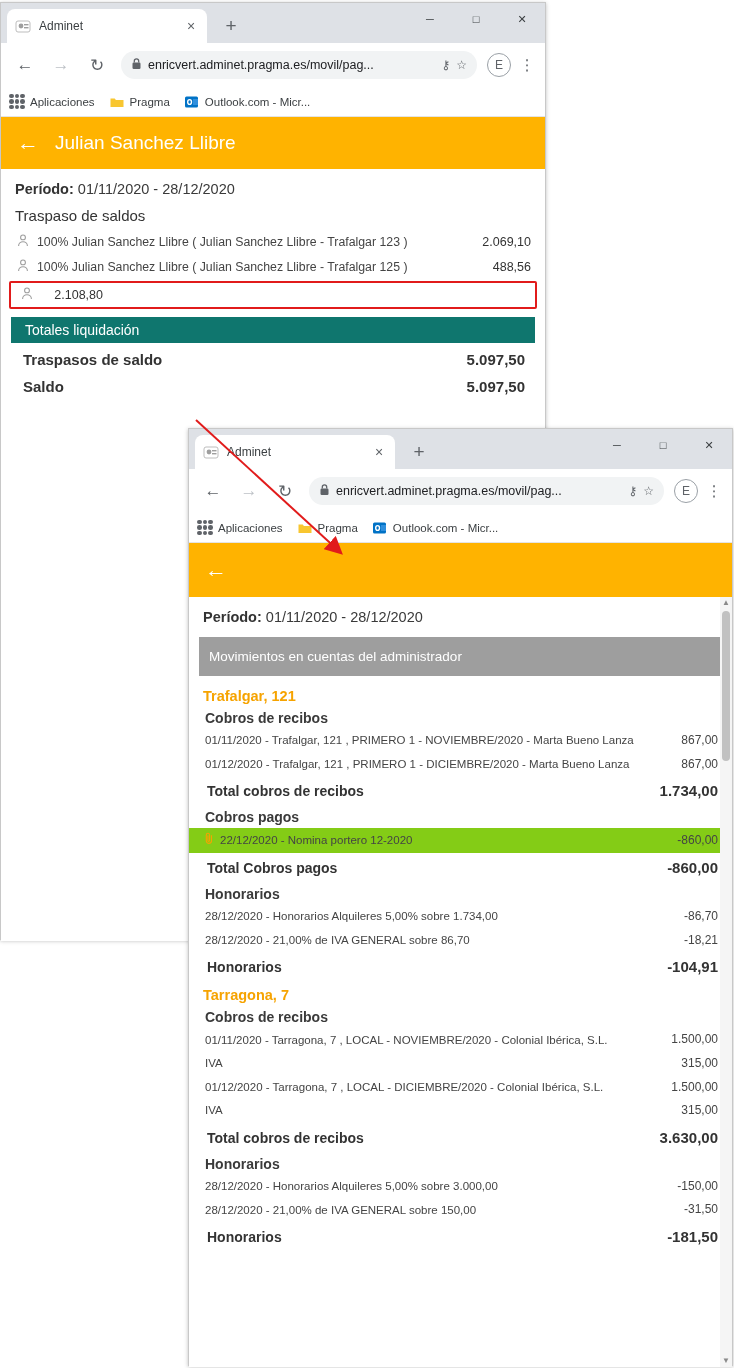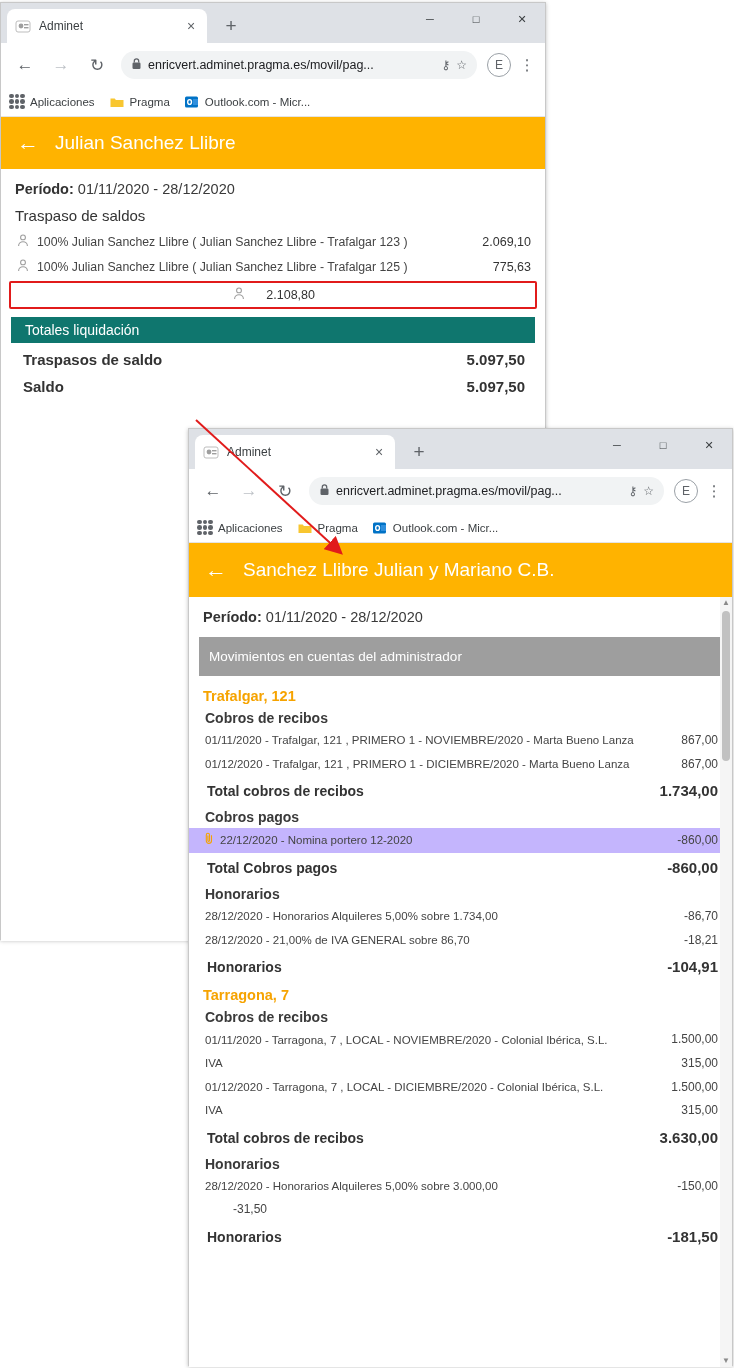--- a/index.html
+++ b/index.html
@@ -192,21 +192,20 @@
     color: #333;
     font-weight: 400;
     padding: 2px 14px 6px 14px;
   }
   .row {
     display: flex;
     align-items: center;
     font-size: 12.3px;
     color: #444;
     padding: 4px 14px 4px 14px;
-    justify-content: center;
   }
   .row .ico {
     width: 16px; min-width:16px;
     color: #9e9e9e;
     margin-right: 6px;
     font-size: 12px;
     text-align:center;
   }
   .row .txt { flex: 1; line-height: 1.35; }
   .row .amt {
@@ -259,21 +258,21 @@
     padding: 4px 14px 3px 16px;
   }
   .line {
     display: flex;
     align-items: center;
     font-size: 11.5px;
     color: #444;
     padding: 4px 14px 4px 16px;
     line-height: 1.3;
   }
-  .line.shaded { background: #c4b5fd; }
+  .line.shaded { background: #84cc16; }
   .line .lt { flex: 1; padding-right: 8px; }
   .line .la { min-width: 62px; text-align: right; font-size: 12px; }
   .tot {
     display: flex;
     align-items: baseline;
     font-size: 14px;
     font-weight: 700;
     color: #333;
     padding: 6px 14px 6px 18px;
   }
@@ -409,21 +408,21 @@
       </div>
 
       <div class="row">
         <span class="ico">
           <svg width="12" height="13" viewBox="0 0 12 13">
               <circle cx="6" cy="3.4" r="2.4" fill="none" stroke="#9e9e9e" stroke-width="1.1"></circle>
               <path d="M1.6 12c0-2.6 2-4.3 4.4-4.3S10.4 9.4 10.4 12" fill="none" stroke="#9e9e9e" stroke-width="1.1"></path>
             </svg>
         </span>
         <span class="txt">100% Julian Sanchez Llibre ( Julian Sanchez Llibre - Trafalgar 125 )</span>
-        <span class="amt">775,63</span>
+        <span class="amt">488,56</span>
       </div>
 
       <div class="row rowhl">
         <span class="ico">
           <svg width="12" height="13" viewBox="0 0 12 13">
               <circle cx="6" cy="3.4" r="2.4" fill="none" stroke="#9e9e9e" stroke-width="1.1"></circle>
               <path d="M1.6 12c0-2.6 2-4.3 4.4-4.3S10.4 9.4 10.4 12" fill="none" stroke="#9e9e9e" stroke-width="1.1"></path>
             </svg>
         </span>
         <span class="amt">2.108,80</span>
@@ -515,21 +514,20 @@
             <ellipse cx="5.6" cy="8" rx="1.2" ry="1.7" fill="#0072c6"></ellipse>
             <rect x="9" y="5" width="5" height="6" fill="#2f8fdd"></rect>
           </svg>
         </span>
         <span>Outlook.com - Micr...</span>
       </div>
     </div>
 
     <div class="appbar" style="height:54px;">
       <span class="back">←</span>
-      <span class="title">Sanchez Llibre Julian y Mariano C.B.</span>
     </div>
 
     <div class="content" style="height:calc(938px - 40px - 44px - 30px - 54px);">
 
       <div class="periodo">
         <b>Período:</b>
         <span>01/11/2020 - 28/12/2020</span>
       </div>
 
       <div class="subhead">Movimientos en cuentas del administrador</div>
@@ -614,20 +612,21 @@
           </div>
         </div>
 
         <div>
           <div class="grp">Honorarios</div>
           <div class="line">
             <span class="lt">28/12/2020 - Honorarios Alquileres 5,00% sobre 3.000,00</span>
             <span class="la">-150,00</span>
           </div>
           <div class="line">
+            <span class="lt">28/12/2020 - 21,00% de IVA GENERAL sobre 150,00</span>
             <span class="la">-31,50</span>
           </div>
           <div class="tot">
             <span class="tt">Honorarios</span>
             <span class="ta">-181,50</span>
           </div>
         </div>
       </div>
 
       <div class="scrollbar">

